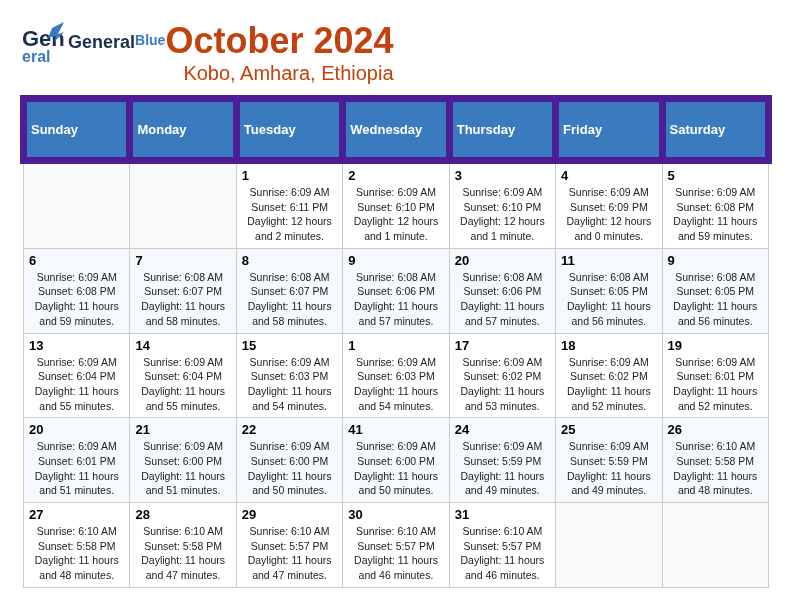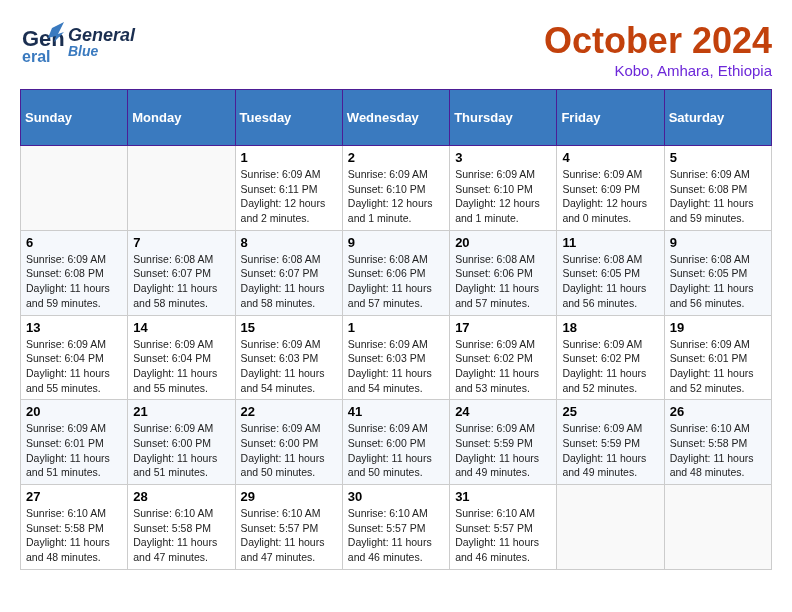--- a/index.html
+++ b/index.html
@@ -5,49 +5,49 @@
     * { box-sizing: border-box; margin: 0; padding: 0; }
     body {
       font-family: Arial, sans-serif;
       background: #fff;
       width: 792px;
       min-height: 612px;
       padding: 20px;
     }
     .header {
       display: flex;
-      justify-content: space-between;
+      justify-content: flex-start;
       align-items: flex-start;
       margin-bottom: 10px;
     }
     .title-block {
       text-align: right;
     }
     .month-title {
       font-size: 36px;
       font-weight: bold;
       color: #c2410c;
     }
     .location {
-      font-size: 15px;
-      color: #6d28d9;
+      font-size: 20px;
+      color: #c2410c;
     }
     .calendar {
       width: 100%;
       border-collapse: collapse;
       font-size: 11px;
     }
     .calendar th {
       background: #3a7abf;
       color: #fff;
       padding: 20px 4px;
       text-align: left;
       font-size: 13px;
       font-weight: bold;
-      border: 1px solid #4c1d95;
+      border: 7px solid #4c1d95;
     }
     .calendar td {
       border: 1px solid #ccc;
       vertical-align: top;
       padding: 4px 5px;
       height: 80px;
       width: calc(100%/7);
       background: #fff;
     }
     .calendar tr:nth-child(even) td {
@@ -56,38 +56,38 @@
     .day-number {
       font-size: 13px;
       font-weight: bold;
       margin-bottom: 2px;
       display: block;
     }
     .day-info {
       font-size: 10.5px;
       color: #222;
       line-height: 1.4;
+      text-align: center;
     }
     .empty-cell {
       background: #f9f9f9 !important;
     }
     .logo-wrapper {
       display: flex;
       align-items: center;
     }
     .logo-icon {
       width: 44px;
       height: 44px;
       margin-right: 4px;
     }
     .logo-name {
       display: flex;
-      flex-direction: column;
+      flex-direction: row;
       line-height: 1;
-      font-style: italic;
     }
     .logo-general {
       font-size: 18px;
       font-weight: bold;
       color: #1a2e50;
     }
     .logo-blue {
       font-size: 14px;
       font-weight: bold;
       color: #3a7abf;

